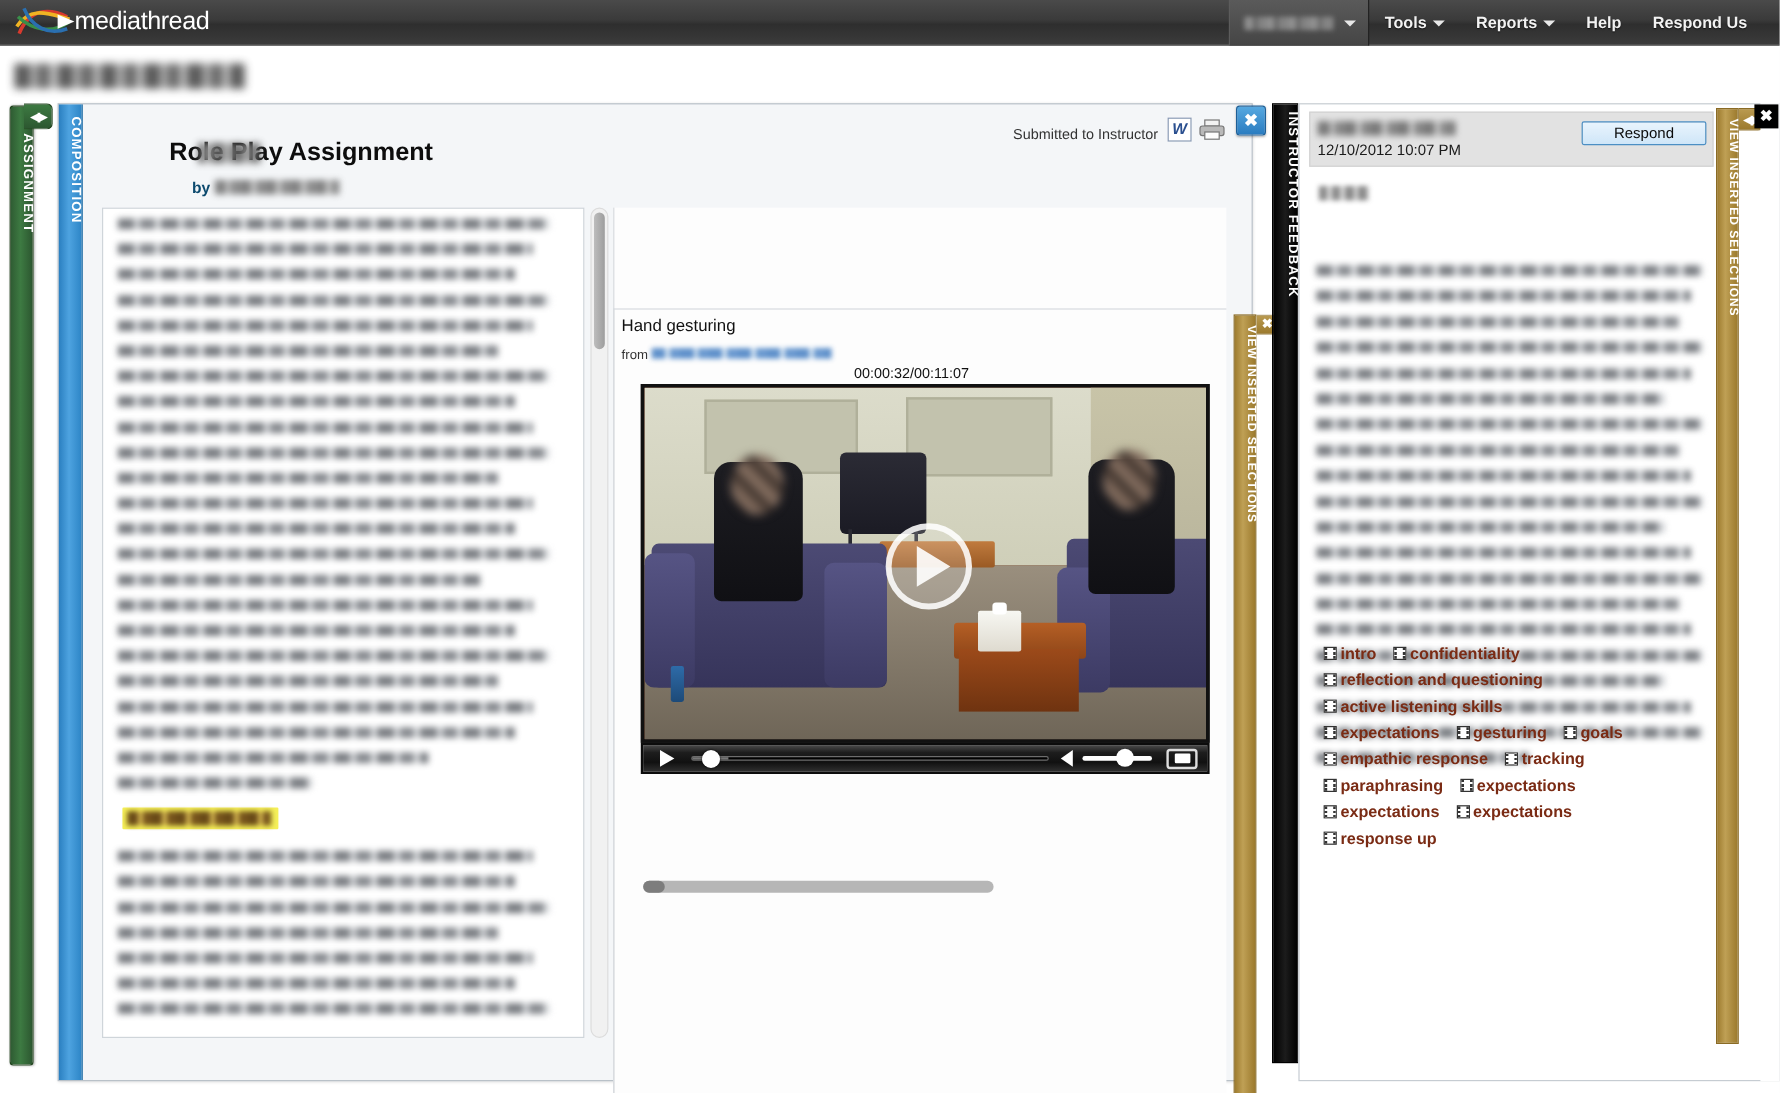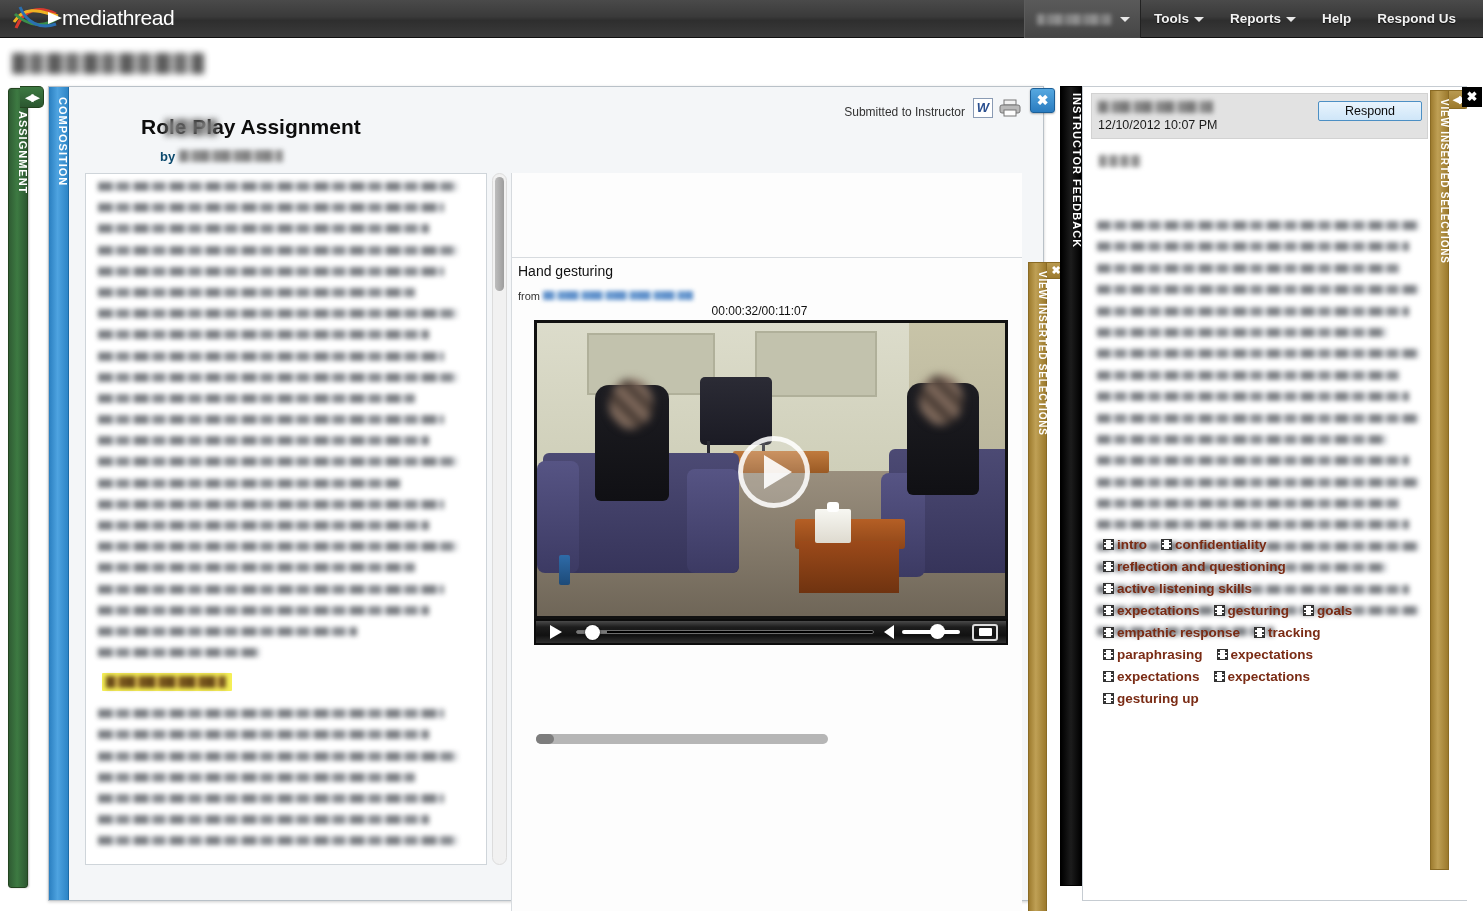--- a/index.html
+++ b/index.html
@@ -618,21 +618,21 @@
     <div class="fbline w100"></div>
       <div class="fbline w55"></div>
   </div>
 
   <div id="fb-links">
     <span class="link-slot"><span class="film-icon"></span><a>intro</a></span><span class="link-slot"><span class="film-icon"></span><a>confidentiality</a></span><span class="link-slot"><span class="film-icon"></span><a style="white-space:normal">reflection and questioning</a></span><span class="link-slot"><span class="film-icon"></span><a>active listening skills</a></span><br>
     <span class="link-slot"><span class="film-icon"></span><a>expectations</a></span><span class="link-slot"><span class="film-icon"></span><a>gesturing</a></span><span class="link-slot"><span class="film-icon"></span><a>goals</a></span><br>
     <span class="link-slot"><span class="film-icon"></span><a>empathic response</a></span><span class="link-slot"><span class="film-icon"></span><a>tracking</a></span><br>
     <span class="link-slot"><span class="film-icon"></span><a>paraphrasing</a></span><span class="link-slot"><span class="film-icon"></span><a>expectations</a></span><br>
     <span class="link-slot"><span class="film-icon"></span><a>expectations</a></span><span class="link-slot"><span class="film-icon"></span><a>expectations</a></span><br>
-    <span class="link-slot"><span class="film-icon"></span><a>gesturing up</a></span>
+    <span class="link-slot"><span class="film-icon"></span><a>response up</a></span>
   </div>
 </div>
 
 <div id="gold-tab-right">
   <div class="vlabel">VIEW INSERTED SELECTIONS</div>
 </div>
 <div id="gold-arrow-right">
   <span class="lr-arrow">◀▶</span>
 </div>
 <div id="right-strip"></div>

